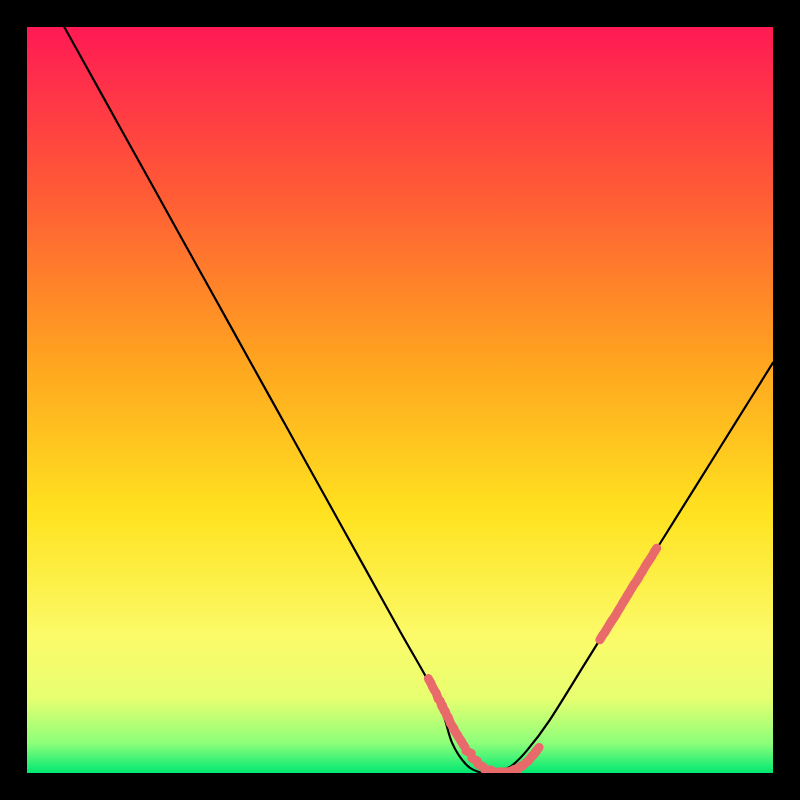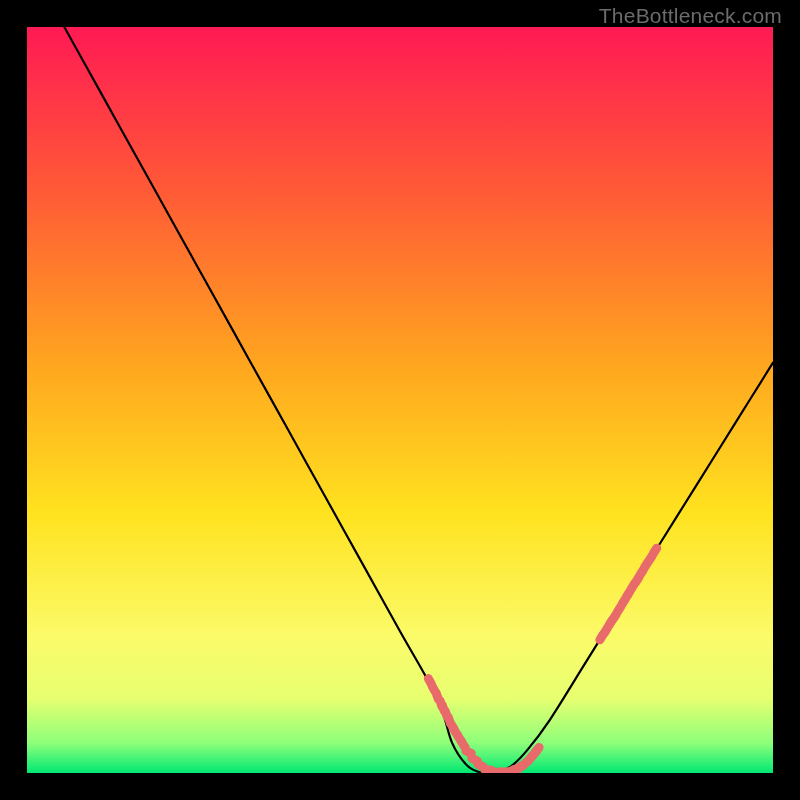--- a/index.html
+++ b/index.html
@@ -97,14 +97,13 @@
           <rect x="593.78" y="562.46" width="15" height="9" rx="4.5" ry="4.5" fill="#e86a6a" transform="rotate(-58.0 601.28 566.96)"></rect>
           <rect x="598.25" y="555.00" width="15" height="9" rx="4.5" ry="4.5" fill="#e86a6a" transform="rotate(-58.0 605.75 559.50)"></rect>
           <rect x="602.73" y="548.29" width="15" height="9" rx="4.5" ry="4.5" fill="#e86a6a" transform="rotate(-58.0 610.23 552.79)"></rect>
           <rect x="607.20" y="540.83" width="15" height="9" rx="4.5" ry="4.5" fill="#e86a6a" transform="rotate(-58.0 614.70 545.33)"></rect>
           <rect x="611.68" y="533.37" width="15" height="9" rx="4.5" ry="4.5" fill="#e86a6a" transform="rotate(-58.0 619.18 537.87)"></rect>
           <rect x="616.16" y="526.65" width="15" height="9" rx="4.5" ry="4.5" fill="#e86a6a" transform="rotate(-58.0 623.66 531.15)"></rect>
           <rect x="620.63" y="519.19" width="15" height="9" rx="4.5" ry="4.5" fill="#e86a6a" transform="rotate(-58.0 628.13 523.69)"></rect>
         </g>
     </svg>
   </div>
-  <div class="watermark">TheBottleneck.com</div>
 </div>
 
 </body></html>

